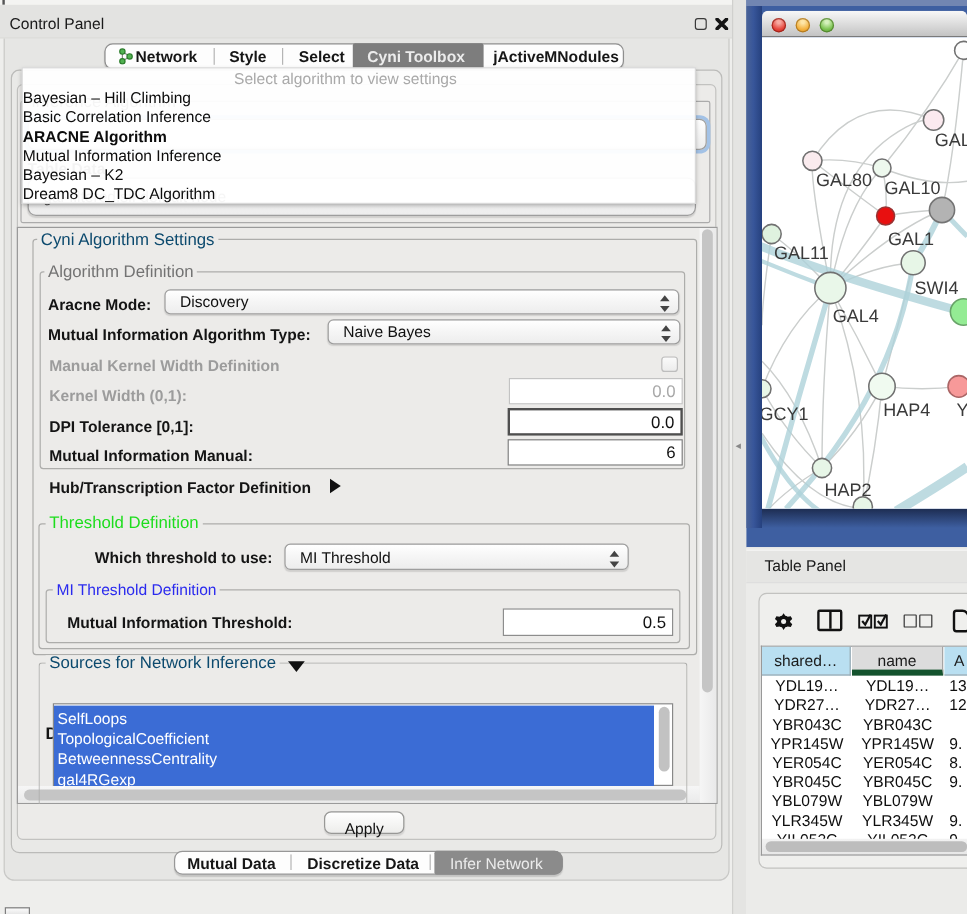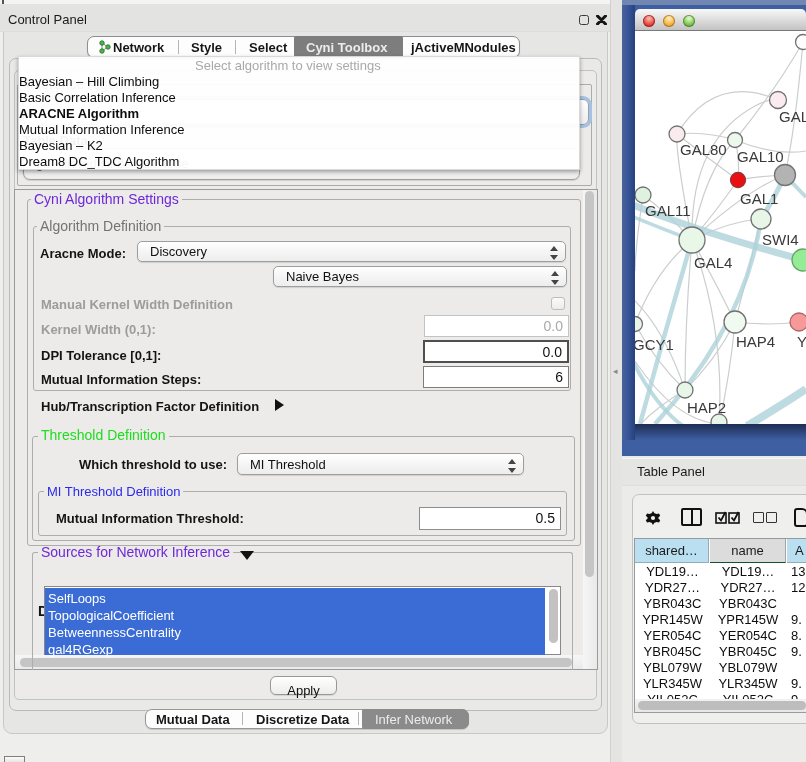--- a/index.html
+++ b/index.html
@@ -2,21 +2,21 @@
 <html><head>
 <meta charset="utf-8">
 <style>
   * { margin:0; padding:0; box-sizing:border-box; }
   html,body { width:806px; height:762px; overflow:hidden; background:#eeeeec;
     font-family:"Liberation Sans", sans-serif; }
   #stage { position:relative; width:806px; height:762px; overflow:hidden; }
   .abs { position:absolute; }
   .grp { position:absolute; border:1px solid #adadab; border-radius:3px;
          box-shadow: inset 0 0 0 0px #fff; }
-  .gtitle { position:absolute; font-size:14px; color:#6d28d9; background:#ecebe9;
+  .gtitle { position:absolute; font-size:14px; color:#0c4a6e; background:#ecebe9;
             padding:0 3px; line-height:13px; }
   .blbl { position:absolute; font-size:13px; font-weight:bold; color:#141414; }
   .combo { position:absolute; height:22px; border:1px solid #9e9e9e; border-radius:5px;
            background:linear-gradient(#ffffff,#f6f6f6 45%,#ededed);
            box-shadow:0 1px 1px rgba(0,0,0,0.12);padding-left:24px; }
   .combo .ctext { position:absolute; left:12px; top:3px; font-size:13px; color:#111; }
   .carr { position:absolute; right:7px; top:3px; width:8px; height:16px; }
   .carr:before { content:""; position:absolute; left:0; top:1px; border-left:4px solid transparent;
       border-right:4px solid transparent; border-bottom:5px solid #444; }
   .carr:after { content:""; position:absolute; left:0; bottom:1px; border-left:4px solid transparent;
@@ -86,32 +86,33 @@
   <div class="gtitle" style="left:31px; top:193px;">Cyni Algorithm Settings</div>
 
   <div class="grp" style="left:33px; top:226px; width:538px; height:165px;"></div>
   <div class="gtitle" style="left:37px; top:220px; color:#737373;">Algorithm Definition</div>
 
   <div class="blbl" style="left:40px; top:246px;">Aracne Mode:</div>
   <div class="combo" style="left:137px; top:241px; width:429px; height:21px;">
     <span class="ctext" style="top:2px;">Discovery</span>
       <span class="carr"></span>
   </div>
+  <div class="blbl" style="left:40px; top:271px;">Mutual Information Algorithm Type:</div>
   <div class="combo" style="left:273px; top:266px; width:294px; height:21px;">
     <span class="ctext" style="top:2px;">Naive Bayes</span>
       <span class="carr"></span>
   </div>
   <div class="blbl" style="left:41px; top:297px; color:#9c9c9c;">Manual Kernel Width Definition</div>
   <div class="abs" style="left:551px; top:297px; width:14px; height:13px; border:1px solid #bdbdbd;
        border-radius:3px; background:linear-gradient(#fafafa,#ececec);"></div>
   <div class="blbl" style="left:41px; top:322px; color:#9c9c9c;">Kernel Width (0,1):</div>
   <div class="tfield" style="left:424px; top:315px; width:145px; height:22px; color:#a9a9a9; border-color:#c3c3c3;">0.0</div>
   <div class="blbl" style="left:41px; top:348px;">DPI Tolerance [0,1]:</div>
   <div class="tfield" style="left:423px; top:340px; width:146px; height:23px; border:2px solid #4f4f4f;">0.0</div>
-  <div class="blbl" style="left:41px; top:372px;">Mutual Information Steps:</div>
+  <div class="blbl" style="left:41px; top:372px;">Mutual Information Manual:</div>
   <div class="tfield" style="left:423px; top:366px; width:146px; height:22px; border-color:#7d7d7d;">6</div>
 
   <div class="blbl" style="left:41px; top:399px;">Hub/Transcription Factor Definition</div>
   <div class="abs" style="left:275px; top:399px; width:0; height:0; border-top:6px solid transparent;
        border-bottom:6px solid transparent; border-left:9px solid #111;"></div>
 
   <div class="grp" style="left:32px; top:436px; width:543px; height:105px;"></div>
   <div class="gtitle" style="left:38px; top:429px; color:#1ddd1d;">Threshold Definition</div>
   <div class="blbl" style="left:79px; top:457px;">Which threshold to use:</div>
   <div class="combo" style="left:237px; top:453px; width:287px; height:22px;">
@@ -268,21 +269,21 @@
     <rect x="14" y="4" width="10" height="10" fill="none" stroke="#111" stroke-width="1.6"></rect>
     <path d="M3.5,8.5 L6,11.5 L10.5,3" fill="none" stroke="#111" stroke-width="1.8"></path>
     <path d="M16.5,8.5 L19,11.5 L23.5,3" fill="none" stroke="#111" stroke-width="1.8"></path>
   </svg>
   <div class="abs" style="left:753px; top:512px; width:11px; height:11px; border:1.5px solid #333; border-radius:1px;"></div>
   <div class="abs" style="left:766px; top:512px; width:11px; height:11px; border:1.5px solid #333; border-radius:1px;"></div>
   <div class="abs" style="left:794px; top:508px; width:14px; height:19px; border:2.5px solid #111; border-radius:3px 6px 3px 3px;"></div>
 
   <div class="abs" style="left:634px; top:538px; width:172px; height:175px; background:#fff; border-top:1px solid #999; border-left:1px solid #999;"></div>
   <div class="abs" style="left:635px; top:539px; width:74px; height:24px; background:#b9dff1; border-right:1px solid #9aaab2; border-bottom:1px solid #9aaab2; font-size:13px; color:#1b1b1b; text-align:center; padding-top:4px;">shared…</div>
-  <div class="abs" style="left:710px; top:539px; width:76px; height:24px; background:#dcdcdc; border-right:1px solid #a5a5a5; border-bottom:1px solid #14532d; font-size:13px; color:#1b1b1b; text-align:center; padding-top:4px;">name</div>
+  <div class="abs" style="left:710px; top:539px; width:76px; height:24px; background:#dcdcdc; border-right:1px solid #a5a5a5; border-bottom:5px solid #14532d; font-size:13px; color:#1b1b1b; text-align:center; padding-top:4px;">name</div>
   <div class="abs" style="left:787px; top:539px; width:19px; height:24px; background:#b9dff1; border-bottom:1px solid #9aaab2; font-size:13px; color:#1b1b1b; padding:4px 0 0 8px;">A</div>
   <div class="abs" style="left:635px; top:564px; width:75px; font-size:13px; color:#0e0e0e; line-height:16px; text-align:center;">YDL19…<br>YDR27…<br>YBR043C<br>YPR145W<br>YER054C<br>YBR045C<br>YBL079W<br>YLR345W<br>YIL052C</div>
   <div class="abs" style="left:710px; top:564px; width:76px; font-size:13px; color:#0e0e0e; line-height:16px; text-align:center;">YDL19…<br>YDR27…<br>YBR043C<br>YPR145W<br>YER054C<br>YBR045C<br>YBL079W<br>YLR345W<br>YIL052C</div>
   <div class="abs" style="left:791px; top:564px; width:15px; font-size:13px; color:#0e0e0e; line-height:16px; overflow:hidden;">13<br>12<br>&nbsp;<br>9.<br>8.<br>9.<br>&nbsp;<br>9.<br>9.</div>
 
   <div class="abs" style="left:635px; top:699px; width:171px; height:14px; background:linear-gradient(#f2f2f2,#e6e6e6);"></div>
   <div class="abs" style="left:638px; top:701px; width:168px; height:9px; background:#bdbdbd; border-radius:5px;"></div>
   <div class="abs" style="left:634px; top:712px; width:172px; height:1px; background:#9a9a9a;"></div>
 
 </div>

